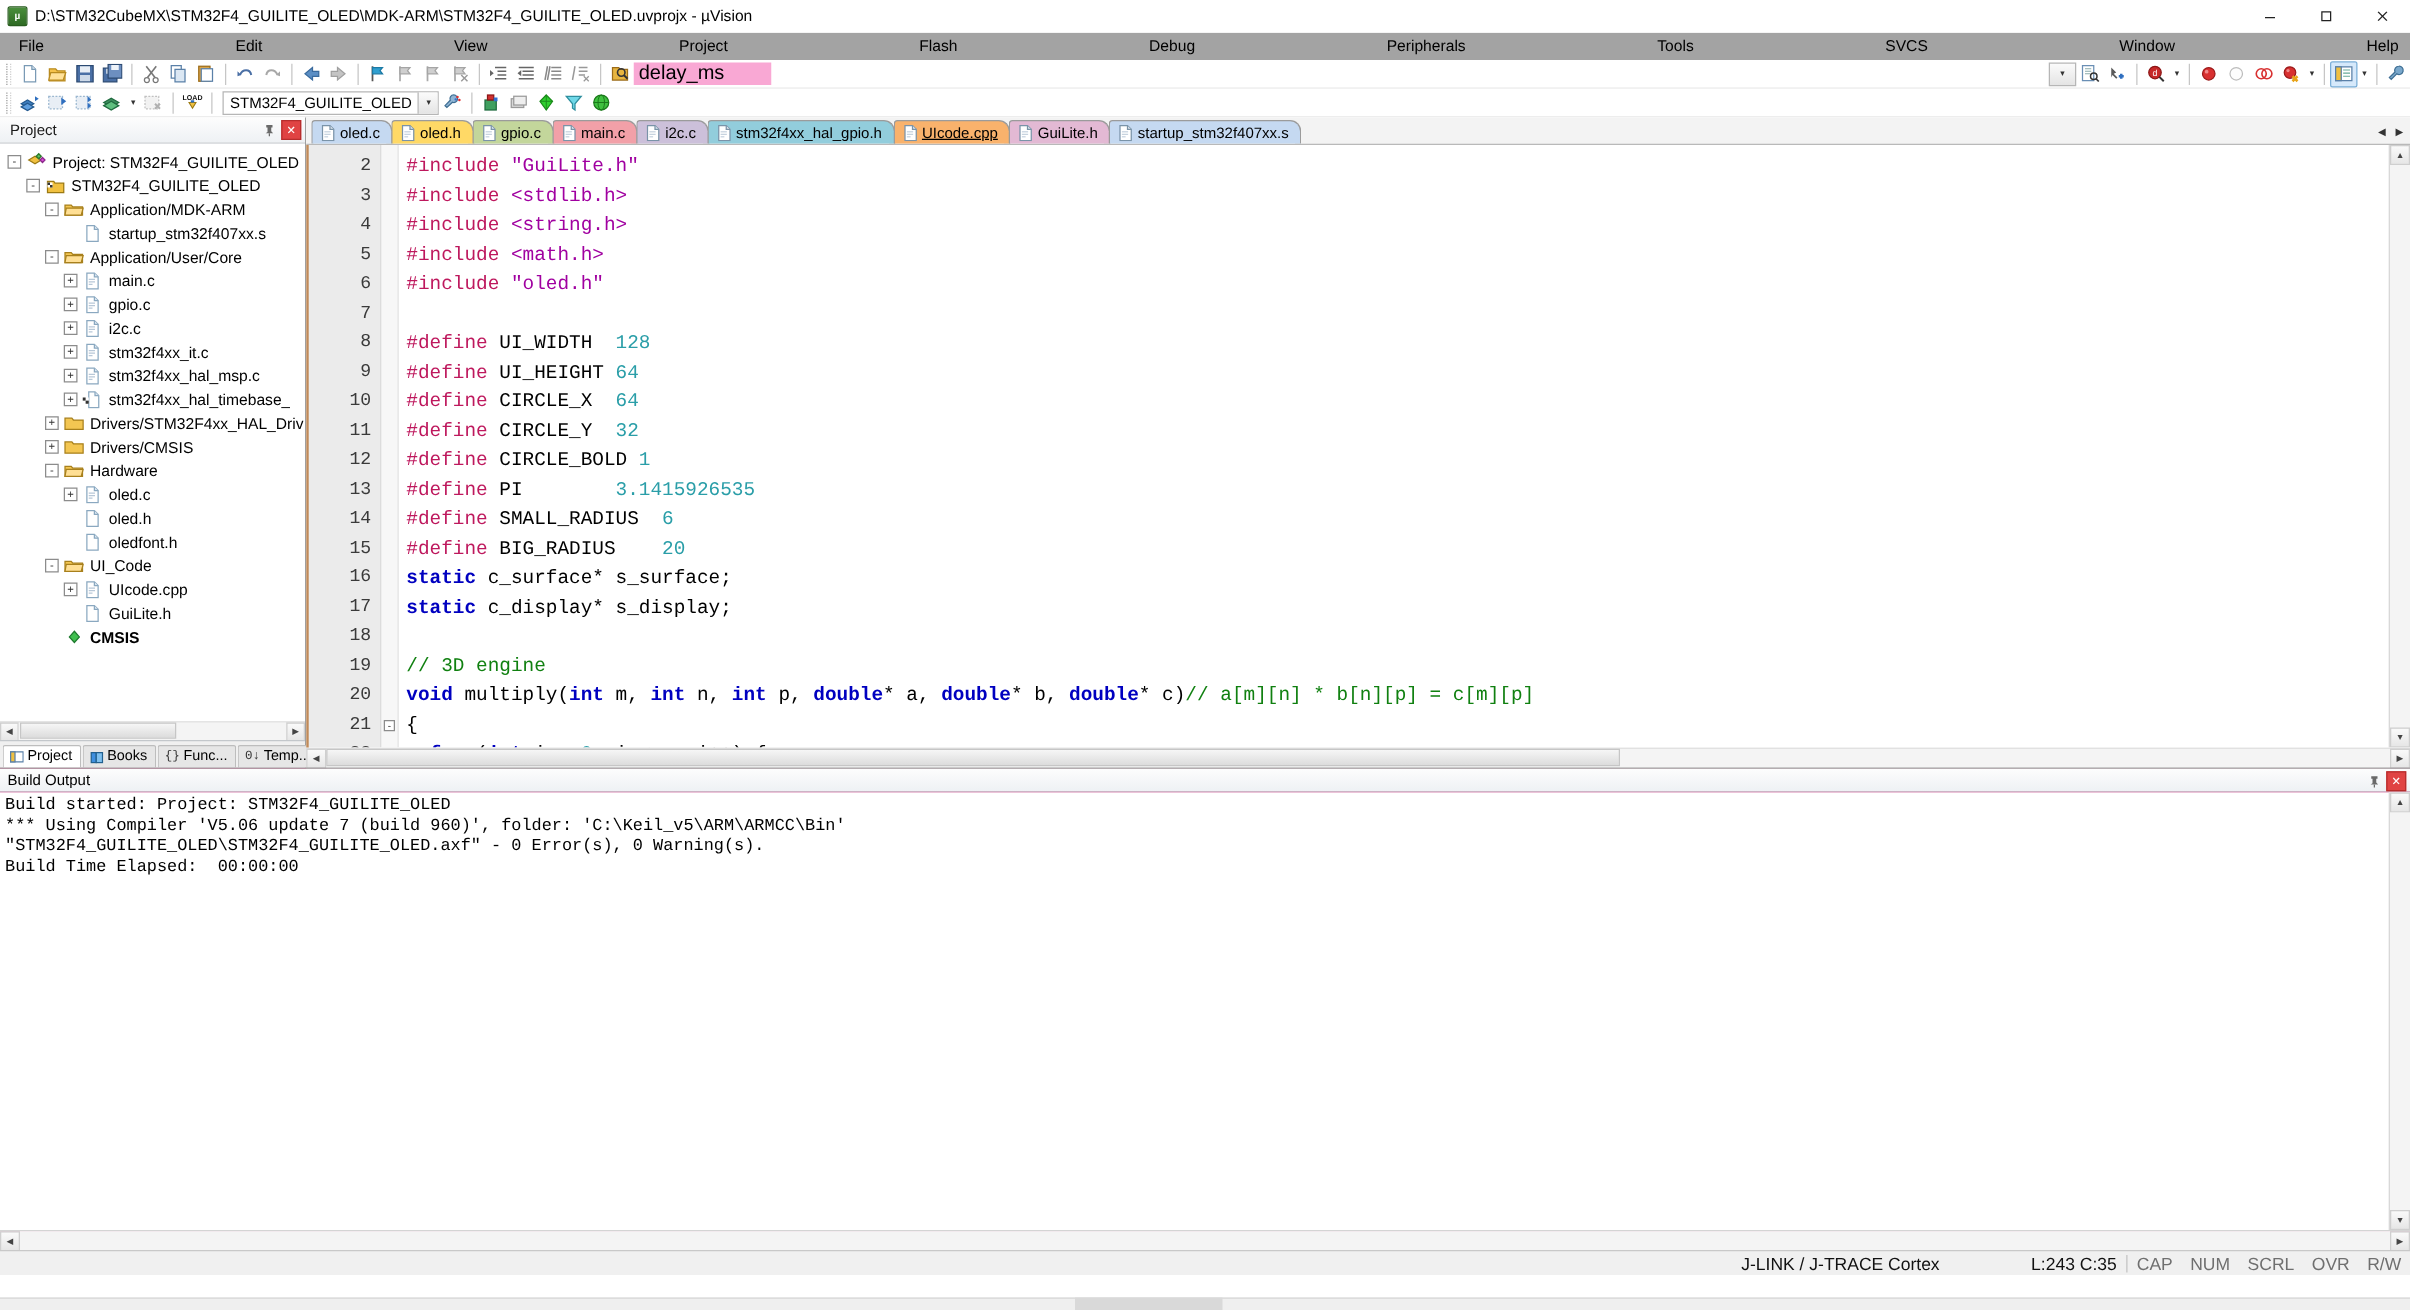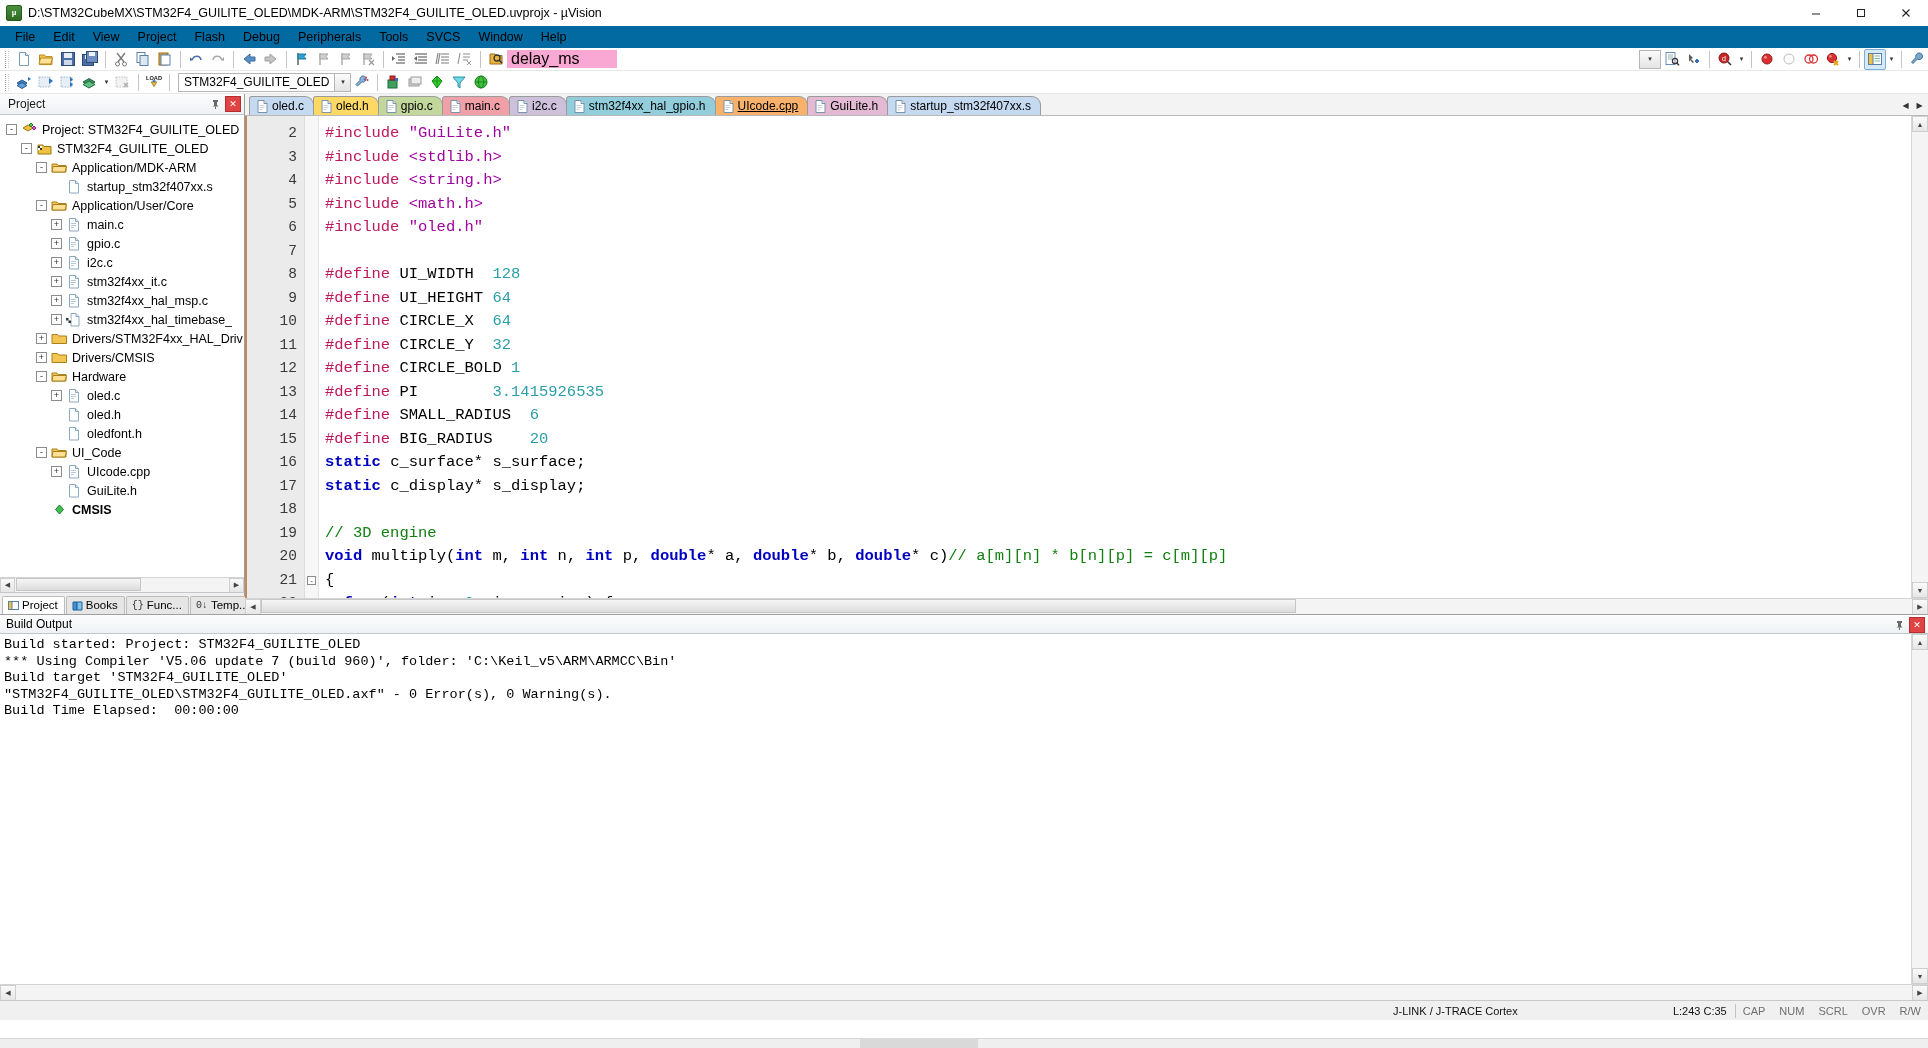--- a/index.html
+++ b/index.html
@@ -31,21 +31,21 @@
   .win-controls { position:absolute; right:0; top:0; display:flex; height:26px; }
   .win-btn {
     width: 45px; height: 26px; display:flex; align-items:center; justify-content:center;
     font-size: 13px; color:#222; background:transparent;
   }
   .win-btn svg { display:block; }
 
   
   .menubar {
     height: 22px; display:flex; align-items:center;
-    background:#0369a1; padding-left: 6px;
+    background:#a3a3a3; padding-left: 6px; justify-content: space-between;
   }
   .menu-item {
     padding: 2px 9px; font-size: 12.5px; color:#000; cursor:default;
   }
 
   
   .toolbar-row {
     height: 23px; display:flex; align-items:center;
     background:#ffffff; border-bottom:1px solid #e8e8e8;
     padding-left: 4px;
@@ -244,21 +244,21 @@
     font-family:"Liberation Mono", monospace; font-size:13.5px;
     line-height:16.5px; white-space:pre; color:#000; overflow:hidden;
   }
   .build-vscroll { width:17px; background:#f0f0f0; border-left:1px solid #d8d8d8; display:flex; flex-direction:column;}
   .build-hscroll { height:16px; display:flex; align-items:center; background:#f0f0f0; border-top:1px solid #d4d4d4; }
 
   
   .statusbar {
     height:20px; display:flex; align-items:center;
     background:#f0f0f0; border-top:1px solid #c8c8c8;
-    font-size:11px; color:#111; position:relative;
+    font-size:14px; color:#111; position:relative;
   }
   .sb-seg { padding:0 8px; height:20px; display:flex; align-items:center; }
   .sb-div { width:1px; height:14px; background:#c2c2c2; }
   .sb-right { position:absolute; right:0; display:flex; align-items:center; height:20px; }
   .sb-key { padding:0 7px; color:#6f6f6f; }
 
   .taskbar-strip {
     position:absolute; left:0; bottom:0; width:1928px; height:10px;
     background:#efefef; border-top:1px solid #d6d6d6;
   }
@@ -1101,21 +1101,21 @@
         <div class="cap-btn">
           <svg width="11" height="11" viewBox="0 0 11 11">
               <path d="M3 1h5v2H7v3l1.5 1.5H2.5L4 6.5V3H3z" fill="#6a6a6a"></path>
               <line x1="5.5" y1="7.5" x2="5.5" y2="10" stroke="#6a6a6a"></line>
             </svg>
         </div>
         <div class="cap-btn close-red">✕</div>
       </div>
     </div>
     <div class="build-body">
-      <div class="build-text"><div>Build started: Project: STM32F4_GUILITE_OLED</div><div>*** Using Compiler 'V5.06 update 7 (build 960)', folder: 'C:\Keil_v5\ARM\ARMCC\Bin'</div><div>Build target 'STM32F4_GUILITE_OLED'</div><div>"STM32F4_GUILITE_OLED\STM32F4_GUILITE_OLED.axf" - 0 Error(s), 0 Warning(s).</div><div>Build Time Elapsed:  00:00:00</div></div>
+      <div class="build-text"><div>Build started: Project: STM32F4_GUILITE_OLED</div><div>*** Using Compiler 'V5.06 update 7 (build 960)', folder: 'C:\Keil_v5\ARM\ARMCC\Bin'</div><div>"STM32F4_GUILITE_OLED\STM32F4_GUILITE_OLED.axf" - 0 Error(s), 0 Warning(s).</div><div>Build Time Elapsed:  00:00:00</div></div>
       <div class="build-vscroll">
         <div class="vs-arrow">▲</div>
         <div class="vs-track"></div>
         <div class="vs-arrow">▼</div>
       </div>
     </div>
     <div class="build-hscroll">
       <div class="ed-hscroll" style="flex:1;border-top:none">
         <div class="arrow">◀</div>
         <div class="track"></div>

